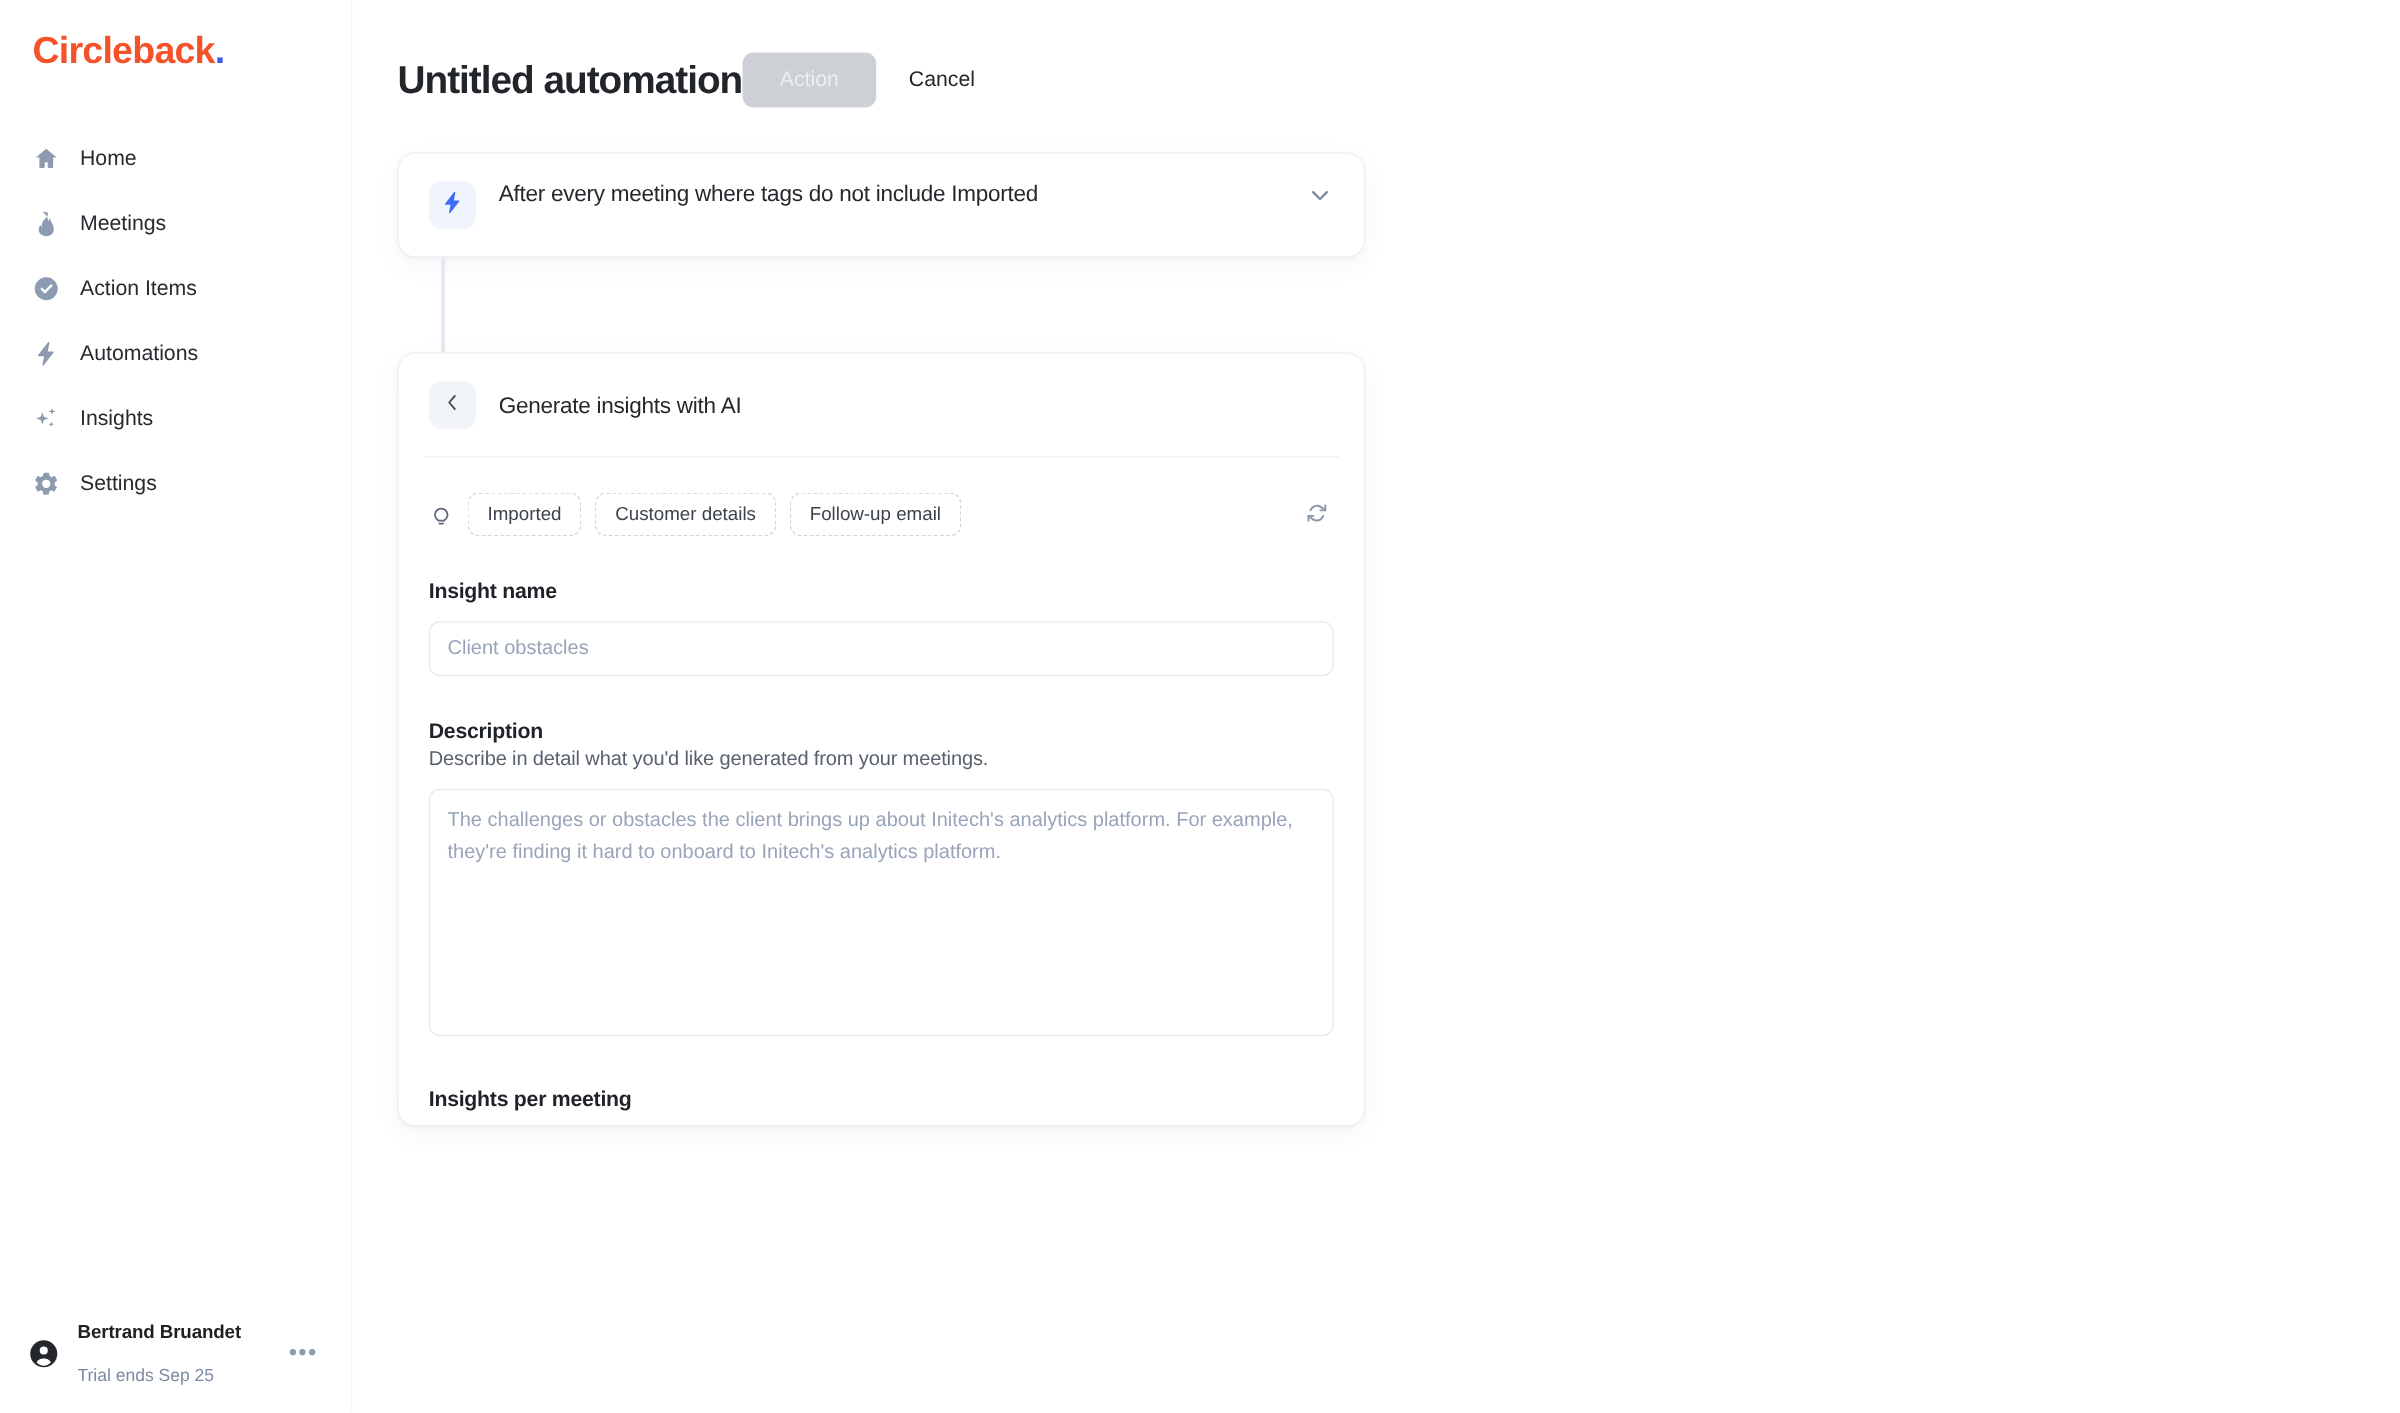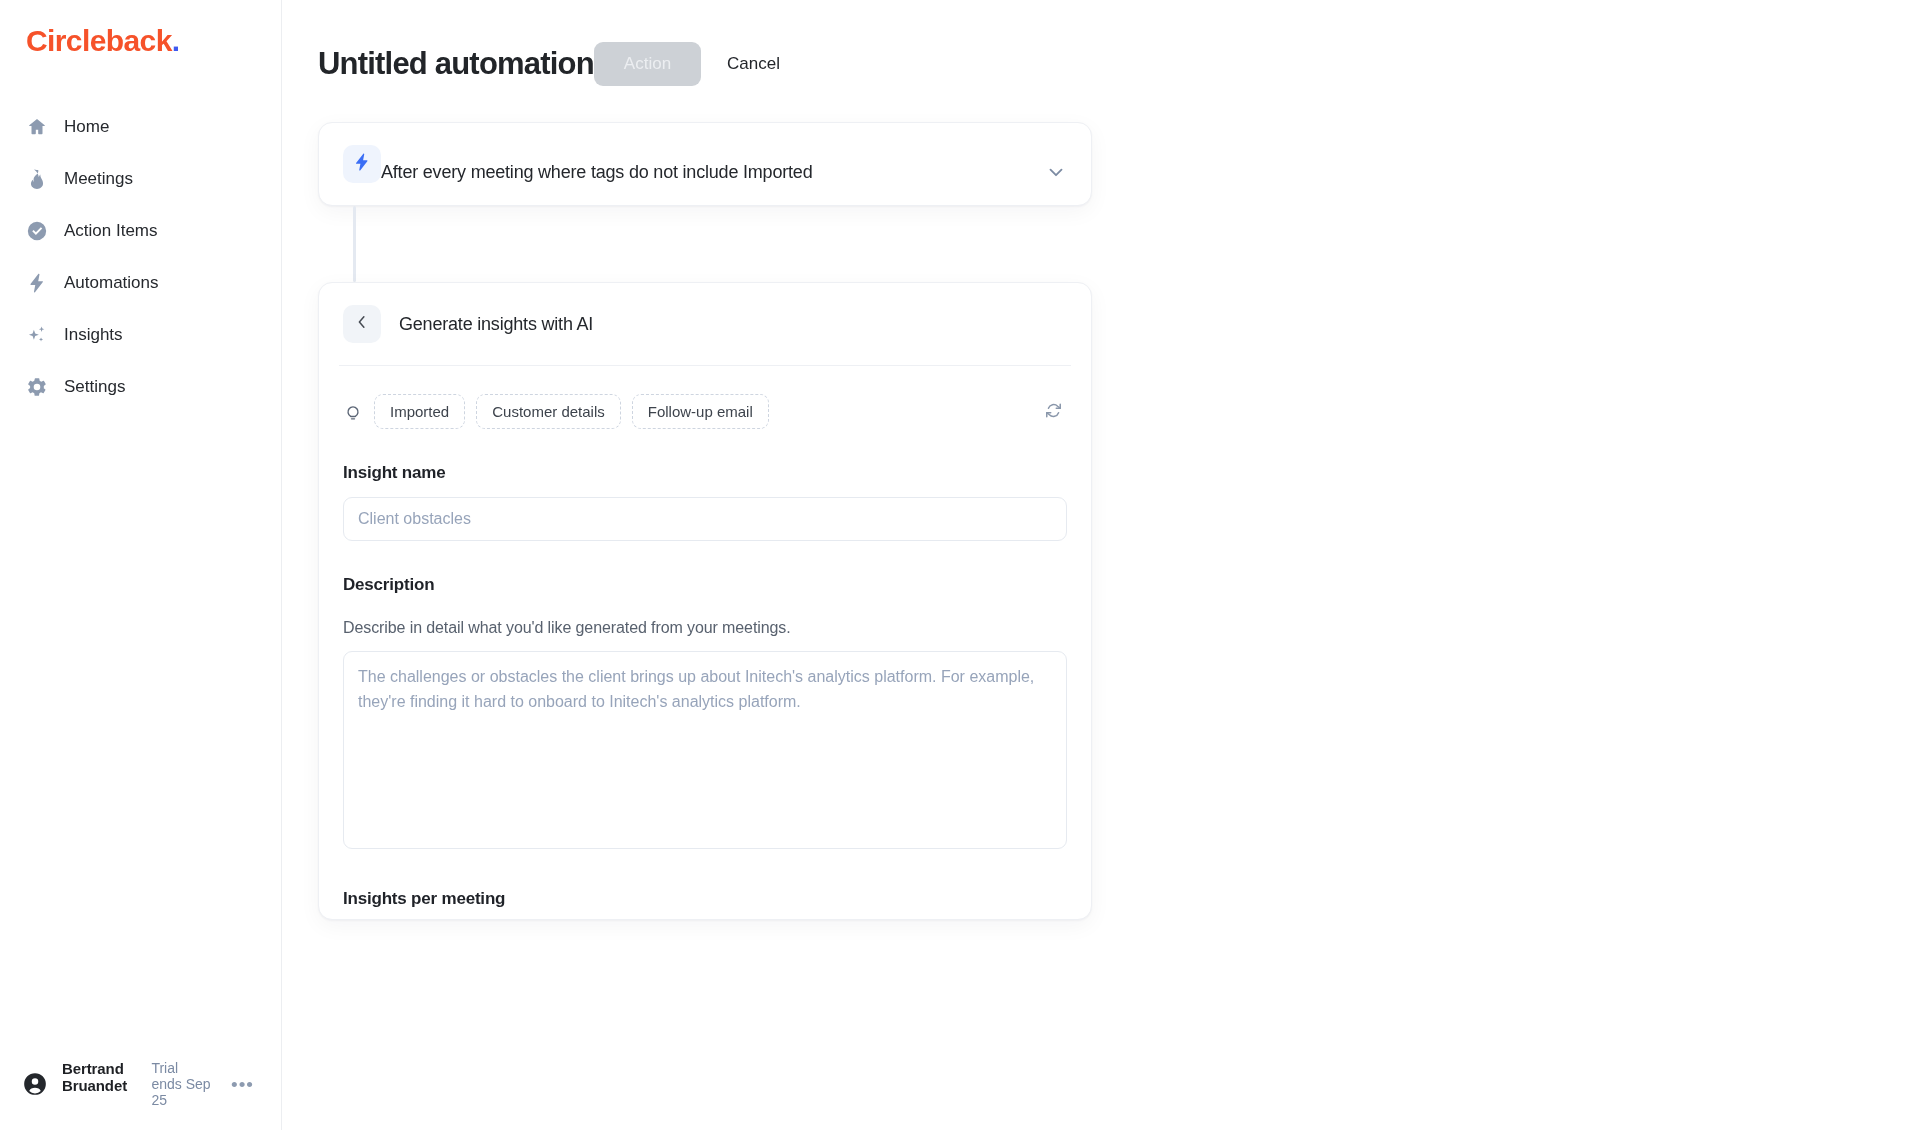--- a/index.html
+++ b/index.html
@@ -46,21 +46,21 @@
   .nav-icon svg { display: block; }
 
   .user-block {
     position: absolute; left: 0; bottom: 22px;
     width: 282px;
     display: flex; align-items: center; gap: 14px;
     padding: 0 22px 0 22px;
     cursor: pointer;
   }
   .avatar { width: 26px; height: 26px; flex: 0 0 26px; color: #24272c; }
-  .user-text { display: flex; flex-direction: row; gap: 18px; flex: 1; }
+  .user-text { display: flex; flex-direction: column; gap: 18px; flex: 1; }
   .user-name { font-size: 15px; font-weight: bold; color: #1e2024; letter-spacing: -0.1px; }
   .user-sub { font-size: 14px; color: #7b8aa3; }
   .user-dots {
     color: #8d9bb0; font-size: 19px; letter-spacing: 1px;
     line-height: 1; padding: 4px 6px; border-radius: 6px;
   }
 
   
   .main { flex: 1; height: 1130px; position: relative; overflow: hidden; background: #fff; }
 
@@ -117,21 +117,21 @@
 
   
   .flow { margin-top: 36px; padding-left: 36px; position: relative; }
   .card {
     width: 774px;
     background: #ffffff;
     border: 1px solid #eef0f4;
     border-radius: 14px;
     box-shadow: 0 1px 2px rgba(22,30,45,0.04), 0 6px 22px rgba(22,30,45,0.045);
   }
-  .trigger-card { display: flex; align-items: flex-end; padding: 22px 24px; cursor: pointer; }
+  .trigger-card { display: flex; align-items: flex-start; gap: 18px; padding: 22px 24px; cursor: pointer; }
   .icon-tile {
     width: 38px; height: 38px; flex: 0 0 38px;
     border-radius: 10px;
     background: #eff4fd;
     display: flex; align-items: center; justify-content: center;
   }
   .bolt { color: #3b6ef5; }
   .trigger-text { flex: 1; font-size: 18px; color: #24272c; letter-spacing: -0.2px; }
   .chev { color: #7c8ba3; display: block; }
 
@@ -169,21 +169,21 @@
     margin-left: auto; color: #8a97ab;
     background: none; border: none; cursor: pointer;
     display: flex; align-items: center; padding: 4px;
   }
 
   .field-block { padding: 0 24px; }
   .field-label {
     font-size: 17px; font-weight: bold; color: #1f2228;
     letter-spacing: -0.2px; margin-top: 34px;
   }
-  .field-help { font-size: 16px; color: #58616e; margin-top: 24px; letter-spacing: -0.1px; }
+  .field-help { font-size: 16px; color: #58616e; margin-top: 4px; letter-spacing: -0.1px; }
   .text-input {
     width: 100%; height: 44px; margin-top: 14px;
     border: 1px solid #e6eaf0; border-radius: 9px;
     padding: 0 14px; font-size: 16px; color: #22252b;
     font-family: "Liberation Sans", sans-serif;
     outline: none; background: #fff;
   }
   .text-input::placeholder { color: #97a4ba; }
   .textarea {
     width: 100%; height: 198px; margin-top: 14px;

